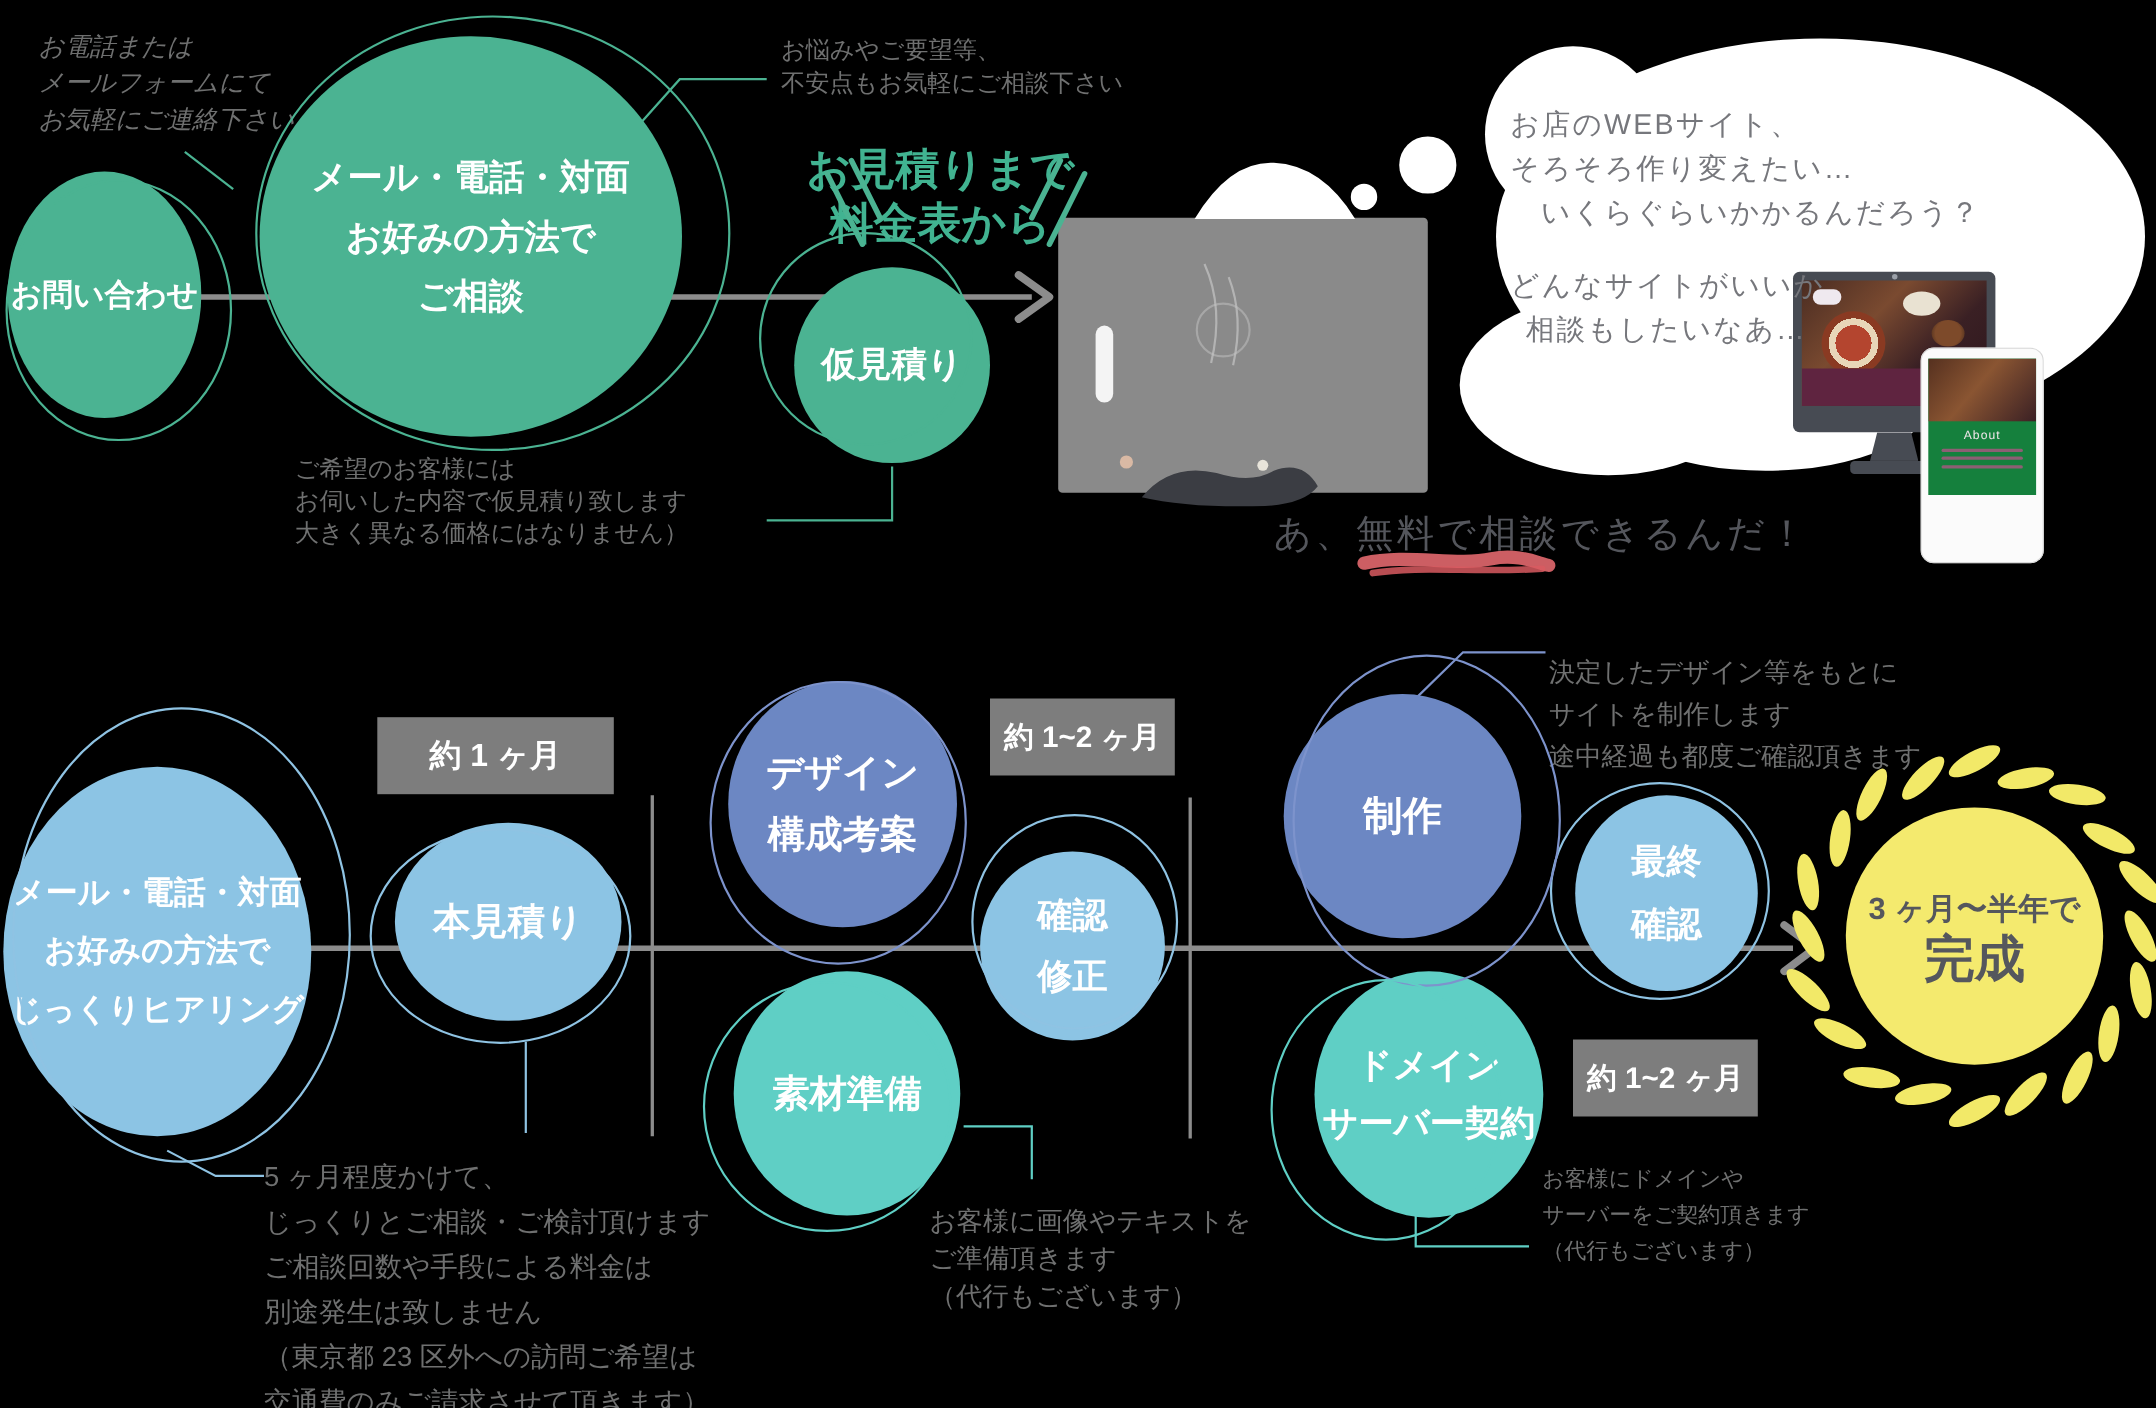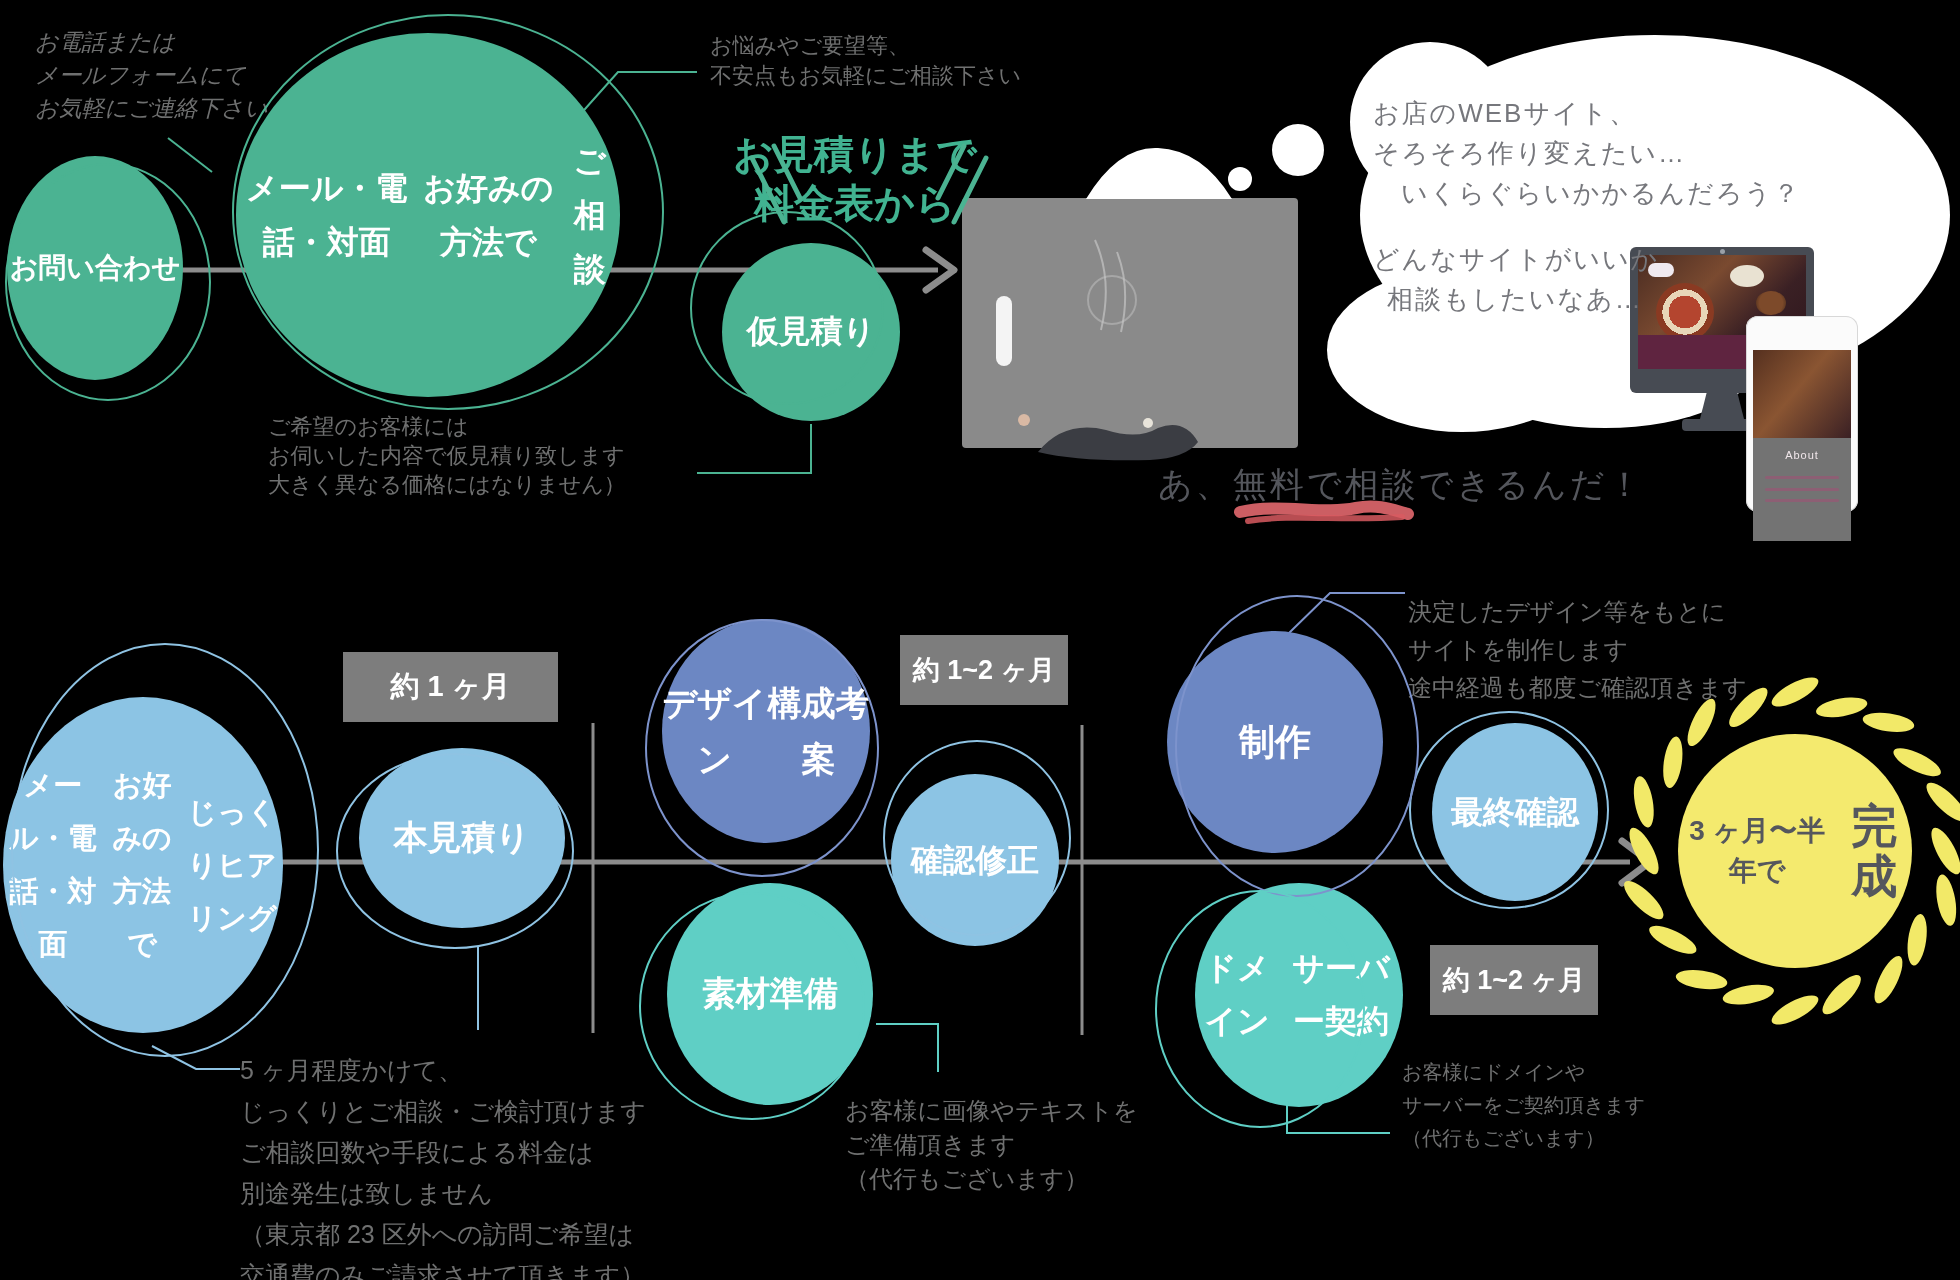--- a/index.html
+++ b/index.html
@@ -1,20 +1,20 @@
 <!DOCTYPE html>
 <html><head>
 <meta charset="utf-8">
 <style>
   html,body{margin:0;padding:0;background:#000;}
   .stage{position:relative;width:1960px;height:1280px;background:#000;overflow:hidden;
          font-family:"Liberation Sans","DejaVu Sans",sans-serif;}
   .layer{position:absolute;left:0;top:0;pointer-events:none;}
   
-  .circle{position:absolute;border-radius:50%;display:flex;flex-direction:row;
+  .circle{position:absolute;border-radius:50%;display:flex;flex-direction:column;
           justify-content:center;align-items:center;color:#fff;font-weight:bold;
           text-align:center;z-index:2;}
   .c-green{background:#4bb392;}
   .c-lblue{background:#8cc4e4;}
   .c-indigo{background:#6c87c3;}
   .c-teal{background:#5fcfc5;}
   .c-yellow{background:#f4ea6e;color:#55575d;}
   .contact-c   {left:7px;   top:156px; width:176px; height:224px; font-size:28px;}
   .consult-c   {left:236px; top:33px;  width:384px; height:364px; font-size:32px; line-height:54px;}
   .tempquote-c {left:722px; top:243px; width:178px; height:178px; font-size:32px;}
@@ -64,22 +64,22 @@
   .monitor .band{position:absolute;left:0;bottom:0;width:100%;height:34px;background:#5f2440;}
   .plate{position:absolute;border-radius:50%;}
   .monitor .cam{position:absolute;left:50%;top:2px;width:5px;height:5px;margin-left:-2px;
            border-radius:50%;background:#9aa0a8;}
   .m-stand{position:absolute;left:1700px;top:393px;width:44px;height:26px;background:#474b53;
            clip-path:polygon(15% 0,85% 0,100% 100%,0 100%);z-index:2;}
   .m-base{position:absolute;left:1682px;top:419px;width:80px;height:12px;background:#474b53;
           border-radius:4px;z-index:2;}
   .tablet{position:absolute;left:1746px;top:316px;width:112px;height:196px;background:#fbfbfb;
           border-radius:12px;box-shadow:0 0 0 1px #d8d8d8 inset;z-index:3;}
-  .tablet .screen{position:absolute;left:7px;top:10px;width:98px;height:191px;overflow:hidden;
-          background:#737373;margin-top:24px;}
+  .tablet .screen{position:absolute;left:7px;top:10px;width:98px;height:124px;overflow:hidden;
+          background:#15803d;}
   .tablet .photo{position:absolute;left:0;top:0;width:100%;height:46%;
           background:linear-gradient(130deg,#55301f 0%,#8a5532 45%,#3a2024 100%);}
   .tablet .about{position:absolute;left:0;top:52%;width:100%;text-align:center;color:#f0e6ea;
           font-size:11px;letter-spacing:1px;}
   .tablet .tline{position:absolute;left:12%;width:76%;height:3px;background:#8d5f74;border-radius:2px;}
 </style>
 </head>
 <body>
 
 <div class="stage">

